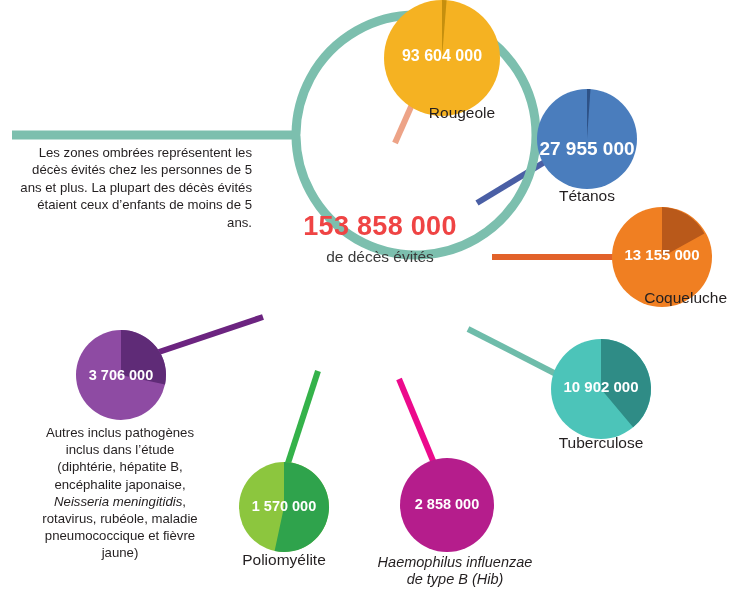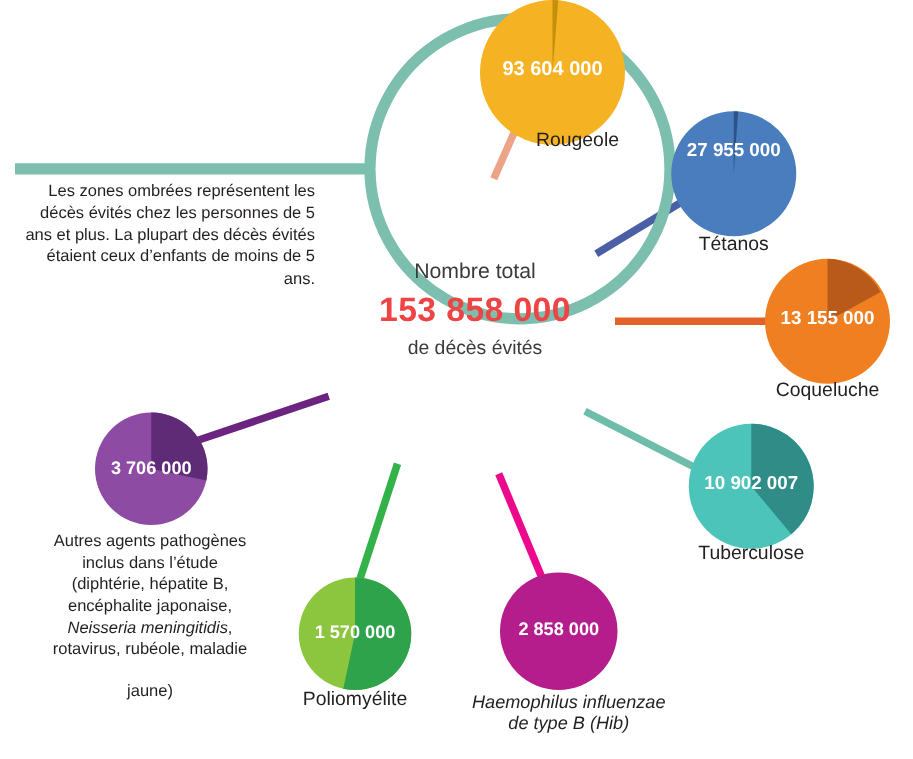--- a/index.html
+++ b/index.html
@@ -153,58 +153,57 @@
     <g>
       <circle cx="121" cy="375" r="45" fill="#8e4ba3"></circle>
       <path d="M 121 375 L 121 330 A 45 45 0 0 1 165.0 384.4 Z" fill="#5f2b77"></path>
     </g>
 
   </svg>
 
   <div class="note">Les zones ombrées représentent les décès évités chez les personnes de 5 ans et plus. La plupart des décès évités étaient ceux d’enfants de moins de 5 ans.</div>
 
   <div class="center-block">
-    <div class="center-top">Nombre total</div>
     <div class="center-number">153 858 000</div>
     <div class="center-bottom">de décès évités</div>
   </div>
 
   <div class="pie-value" style="left:372px; top:47px; width:140px; font-size:16px;">93 604 000</div>
 
-  <div class="pie-value" style="left:527px; top:112px; width:120px; font-size:15px;">27 955 000</div>
+  <div class="pie-value" style="left:527px; top:138px; width:120px; font-size:19px;">27 955 000</div>
 
   <div class="pie-value" style="left:602px; top:246px; width:120px; font-size:15px;">13 155 000</div>
 
-  <div class="pie-value" style="left:541px; top:378px; width:120px; font-size:15px;">10 902 007</div>
+  <div class="pie-value" style="left:541px; top:378px; width:120px; font-size:15px;">10 902 000</div>
 
   <div class="pie-value" style="left:392px; top:496px; width:110px; font-size:14.5px;">2 858 000</div>
 
   <div class="pie-value" style="left:229px; top:498px; width:110px; font-size:14.5px;">1 570 000</div>
 
   <div class="pie-value" style="left:66px; top:367px; width:110px; font-size:14.5px;">3 706 000</div>
 
   <div class="pie-label" style="left:382px; top:104px; width:160px; font-size:15.5px;">Rougeole</div>
 
   <div class="pie-label" style="left:527px; top:187px; width:120px; font-size:15.5px;">Tétanos</div>
 
-  <div class="pie-label" style="left:597px; top:304px; width:130px; font-size:15.5px;">Coqueluche</div>
+  <div class="pie-label" style="left:597px; top:289px; width:130px; font-size:15.5px;text-align:right;">Coqueluche</div>
 
   <div class="pie-label" style="left:536px; top:434px; width:130px; font-size:15.5px;">Tuberculose</div>
 
   <div class="pie-label italic" style="left:357px; top:554px; width:196px; font-size:14.5px; line-height:17px;">
     <span>Haemophilus influenzae</span><br>
     <span>de type B (Hib)</span>
   </div>
 
   <div class="pie-label" style="left:219px; top:551px; width:130px; font-size:15.5px;">Poliomyélite</div>
 
   <div class="caption-others">
-    <span>Autres agents pathogènes</span><br>
+    <span>Autres inclus pathogènes</span><br>
     <span>inclus dans l’étude</span><br>
     <span>(diphtérie, hépatite B,</span><br>
     <span>encéphalite japonaise,</span><br>
     <i>Neisseria meningitidis</i><span>,</span><br>
     <span>rotavirus, rubéole, maladie</span><br>
-    <br>
+    <span>pneumococcique et fièvre</span><br>
     <span>jaune)</span>
   </div>
 
 </div>
 
 </body></html>

